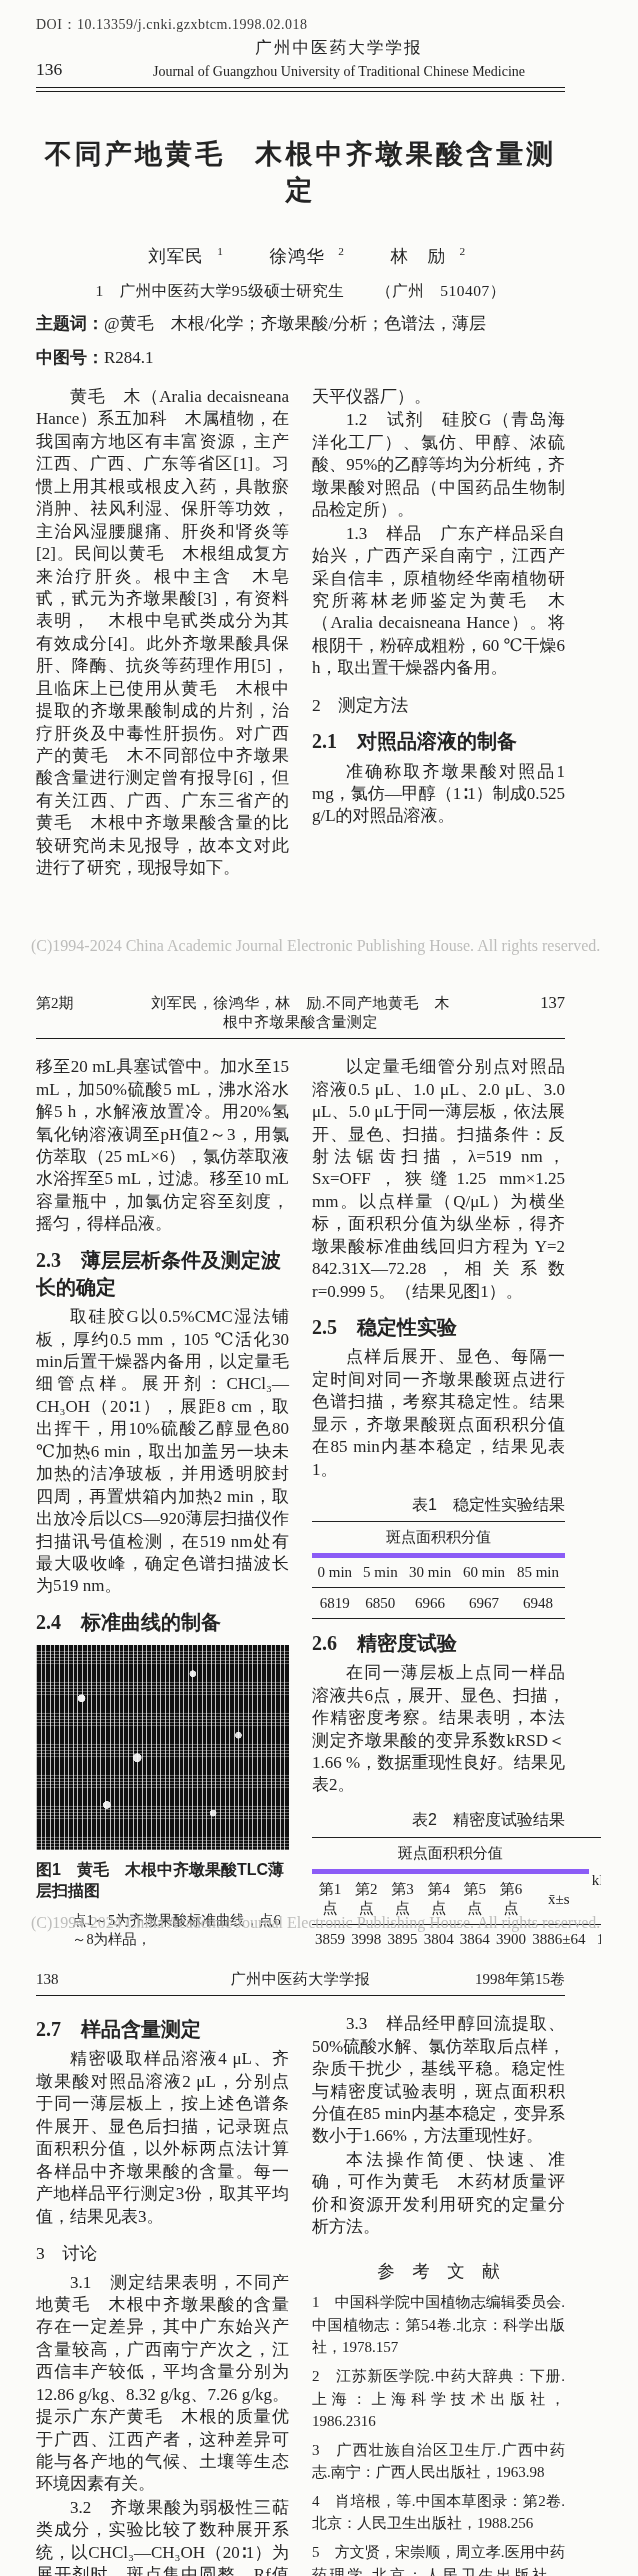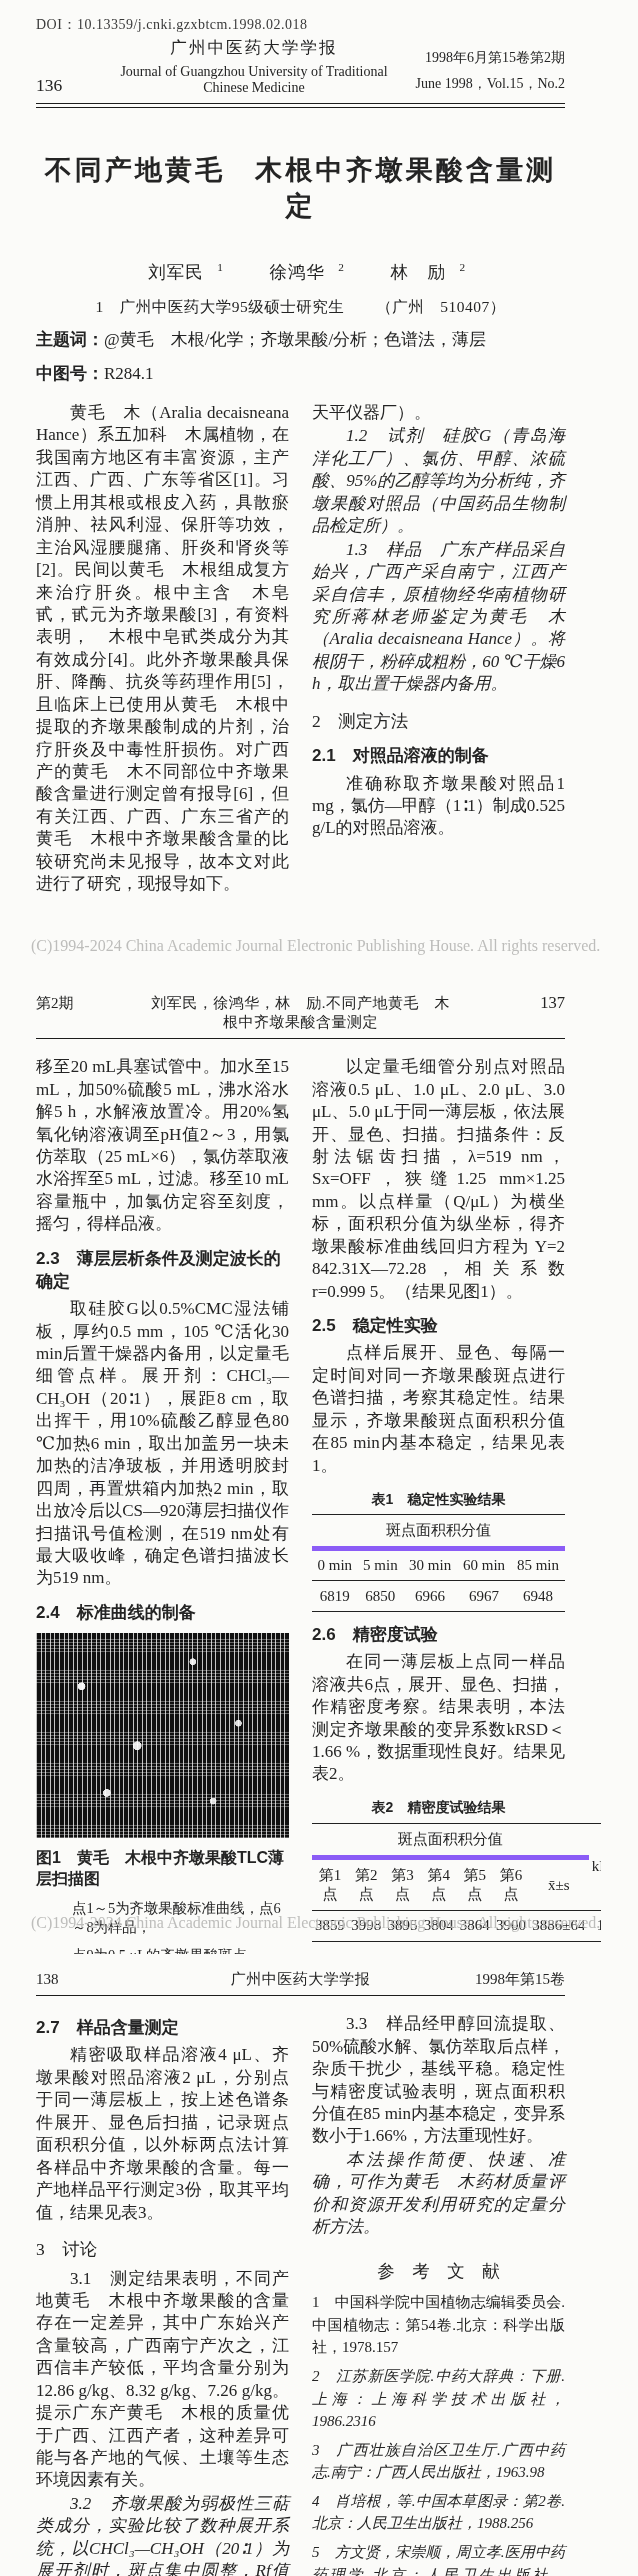--- a/index.html
+++ b/index.html
@@ -30,66 +30,62 @@
   .affil{text-align:center;font-size:15.5px;margin-top:13.4px;letter-spacing:0.5px;}
   .absblock{margin-top:27px;font-size:17px;line-height:1.62;text-align:justify;}
   .blab{font-weight:bold;font-family:"Liberation Sans","DejaVu Sans",sans-serif;}
   .metaline{margin-top:10.3px;font-size:17px;}
 
   
   .cols{display:flex;gap:23px;margin-top:17.5px;}
   .col{flex:1;min-width:0;}
   .col p{margin:0;font-size:17px;line-height:1.32;text-align:justify;}
   .col p.ind{text-indent:2em;}
-  .col p + p{margin-top:1px;font-style:italic;}
+  .col p + p{margin-top:1px;}
   .h-num{font-size:17.5px;margin:13.4px 0 6.2px;}
-  .h-sub{font-size:17px;font-weight:bold;font-family:Liberation Sans, sans-serif;margin:11.3px 0 5.2px;}
+  .h-sub{font-size:20px;font-weight:bold;font-family:Liberation Serif, serif;margin:11.3px 0 5.2px;}
   .wm{position:absolute;left:31px;bottom:21.6px;width:587px;font-size:16px;color:#bdbdbb;white-space:nowrap;overflow:hidden;}
 
   
   .fig{width:100%;height:205px;margin-top:9.3px;background-color:#101010;
     background-image:
       radial-gradient(circle at 18% 26%, rgba(255,255,255,.95) 0 3.6px, transparent 4.1px),
       radial-gradient(circle at 62% 14%, rgba(255,255,255,.9) 0 3.1px, transparent 3.6px),
       radial-gradient(circle at 40% 55%, rgba(255,255,255,.9) 0 4.1px, transparent 4.6px),
       radial-gradient(circle at 80% 44%, rgba(255,255,255,.85) 0 3.1px, transparent 3.6px),
       radial-gradient(circle at 28% 78%, rgba(255,255,255,.9) 0 3.6px, transparent 4.1px),
       radial-gradient(circle at 70% 82%, rgba(255,255,255,.85) 0 3.1px, transparent 3.6px),
       repeating-linear-gradient(90deg, rgba(255,255,255,.75) 0 1px, transparent 1px 4.6px),
       repeating-linear-gradient(0deg, rgba(255,255,255,.35) 0 0.5px, transparent 0.5px 3.1px);}
   .figcap{font-size:16px;font-weight:bold;font-family:"Liberation Sans","DejaVu Sans",sans-serif;margin-top:9.3px;}
   .fignote{font-size:14.4px;margin-top:9px;padding-left:36px;}
 
   
   table{border-collapse:collapse;width:100%;}
-  .tcap{text-align:center;font-size:14px;font-weight:bold;font-family:"Liberation Sans","DejaVu Sans",sans-serif;margin:13.4px 0 5.2px;}
+  .tcap{text-align:right;font-size:16px;font-weight:normal;font-family:"Liberation Sans","DejaVu Sans",sans-serif;margin:13.4px 0 5.2px;}
   .tcap3{display:flex;justify-content:center;gap:31px;align-items:baseline;margin:15.5px 0 5.2px;}
   .tcap3 .u{font-weight:normal;font-family:"Liberation Serif",serif;font-style:italic;font-size:15px;}
   th,td{font-size:15px;font-weight:normal;padding:6.2px 3.1px;text-align:center;}
   .tl-top{border-top:1.5px solid #222;}
   .tl-mid{border-bottom:1px solid #222;}
   .tl-bot{border-bottom:1.5px solid #222;}
   .grp{border-bottom:5px solid #8b5cf6;}
 </style>
 </head>
 <body>
 
 <div class="doc">
 
   <section class="page pg1">
     <div class="doi">DOI：10.13359/j.cnki.gzxbtcm.1998.02.018</div>
     <div class="head3">
       <div class="hl">136</div>
       <div class="hc">
         <div class="jcn">广州中医药大学学报</div>
         <div class="jen">Journal of Guangzhou University of Traditional Chinese Medicine</div>
-      </div>
-      <div class="hr">
-        <div>1998年6月第15卷第2期</div>
-        <div>June 1998，Vol.15，No.2</div>
       </div>
     </div>
     <div class="rule-double"></div>
 
     <div class="title">不同产地黄毛　木根中齐墩果酸含量测定</div>
 
     <div class="authors">
       <span><span>刘军民</span><sup>1</sup></span>
       <span><span>徐鸿华</span><sup>2</sup></span>
       <span><span>林　励</span><sup>2</sup></span>

